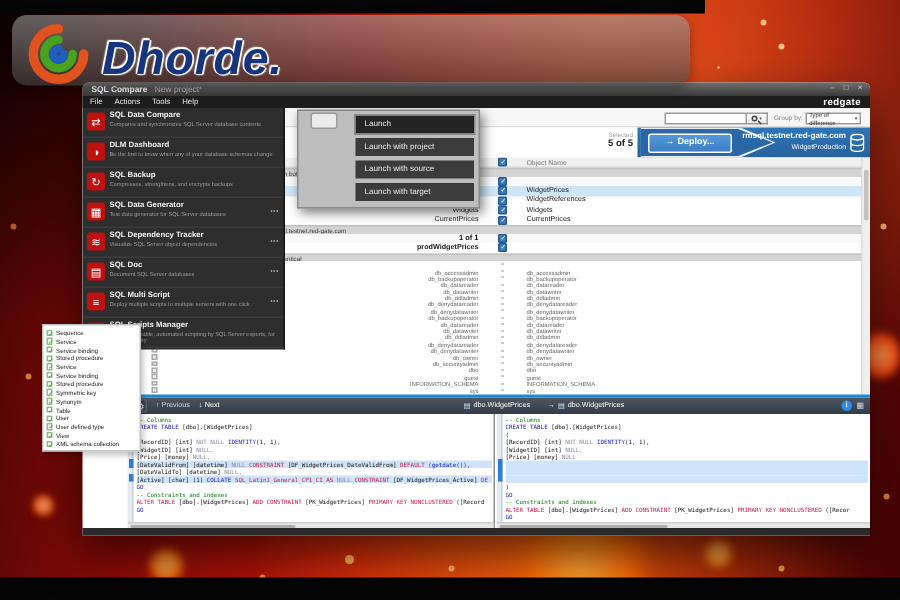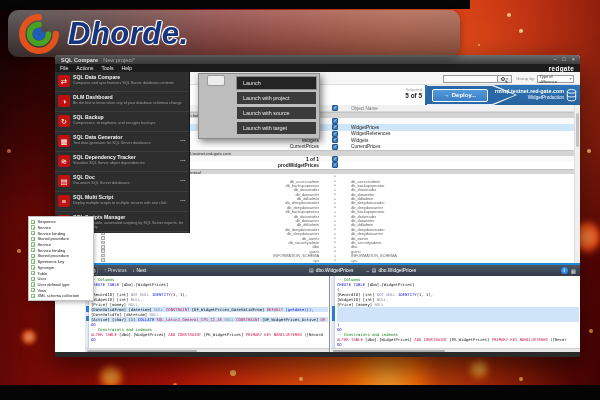--- a/index.html
+++ b/index.html
@@ -142,21 +142,21 @@
   
   .fpanel{position:absolute;left:28px;top:216px;width:66px;height:85px;background:#fff;border:1px solid #c2c2c2;
           z-index:30;padding:2px 2px;box-shadow:1px 2px 4px rgba(0,0,0,.25);}
   .f-item{display:flex;align-items:center;gap:2px;height:5.7px;}
   .fchk{width:4.4px;height:4.4px;border:1px solid #8fbf84;background:#fff;position:relative;flex:0 0 auto;}
   .fchk::after{content:"✓";position:absolute;left:0.2px;top:-1px;font-size:4px;color:#2e8f2e;}
   .f-lab{font-size:4.1px;color:#222;white-space:nowrap;}
   
   .plate{position:absolute;left:8px;top:10px;width:452px;height:47px;border-radius:10px;z-index:40;
          background:linear-gradient(rgba(158,158,158,.6),rgba(72,72,72,.6));
-         display:flex;align-items:center;padding-left:10px;gap:8px;box-shadow:0 2px 8px rgba(0,0,0,.35);}
+         display:flex;align-items:flex-end;padding-left:10px;gap:8px;box-shadow:0 2px 8px rgba(0,0,0,.35);}
   .brandtext{font-family:"Liberation Sans",sans-serif;font-style:italic;font-weight:bold;font-size:31px;
              color:#17357f;letter-spacing:.5px;
              text-shadow:1px 0 0 #fff,-1px 0 0 #fff,0 1px 0 #fff,0 -1px 0 #fff,1px 1px 1px #fff,-1px -1px 1px #fff;}
 </style>
 </head>
 <body>
 
 <div id="stage">
   <div class="bg"></div>
   <div class="glow g1"></div>

